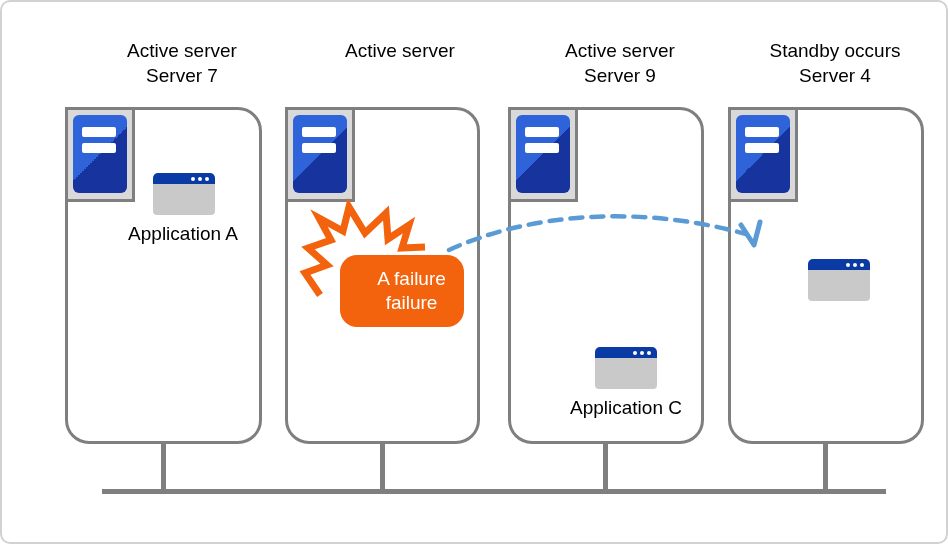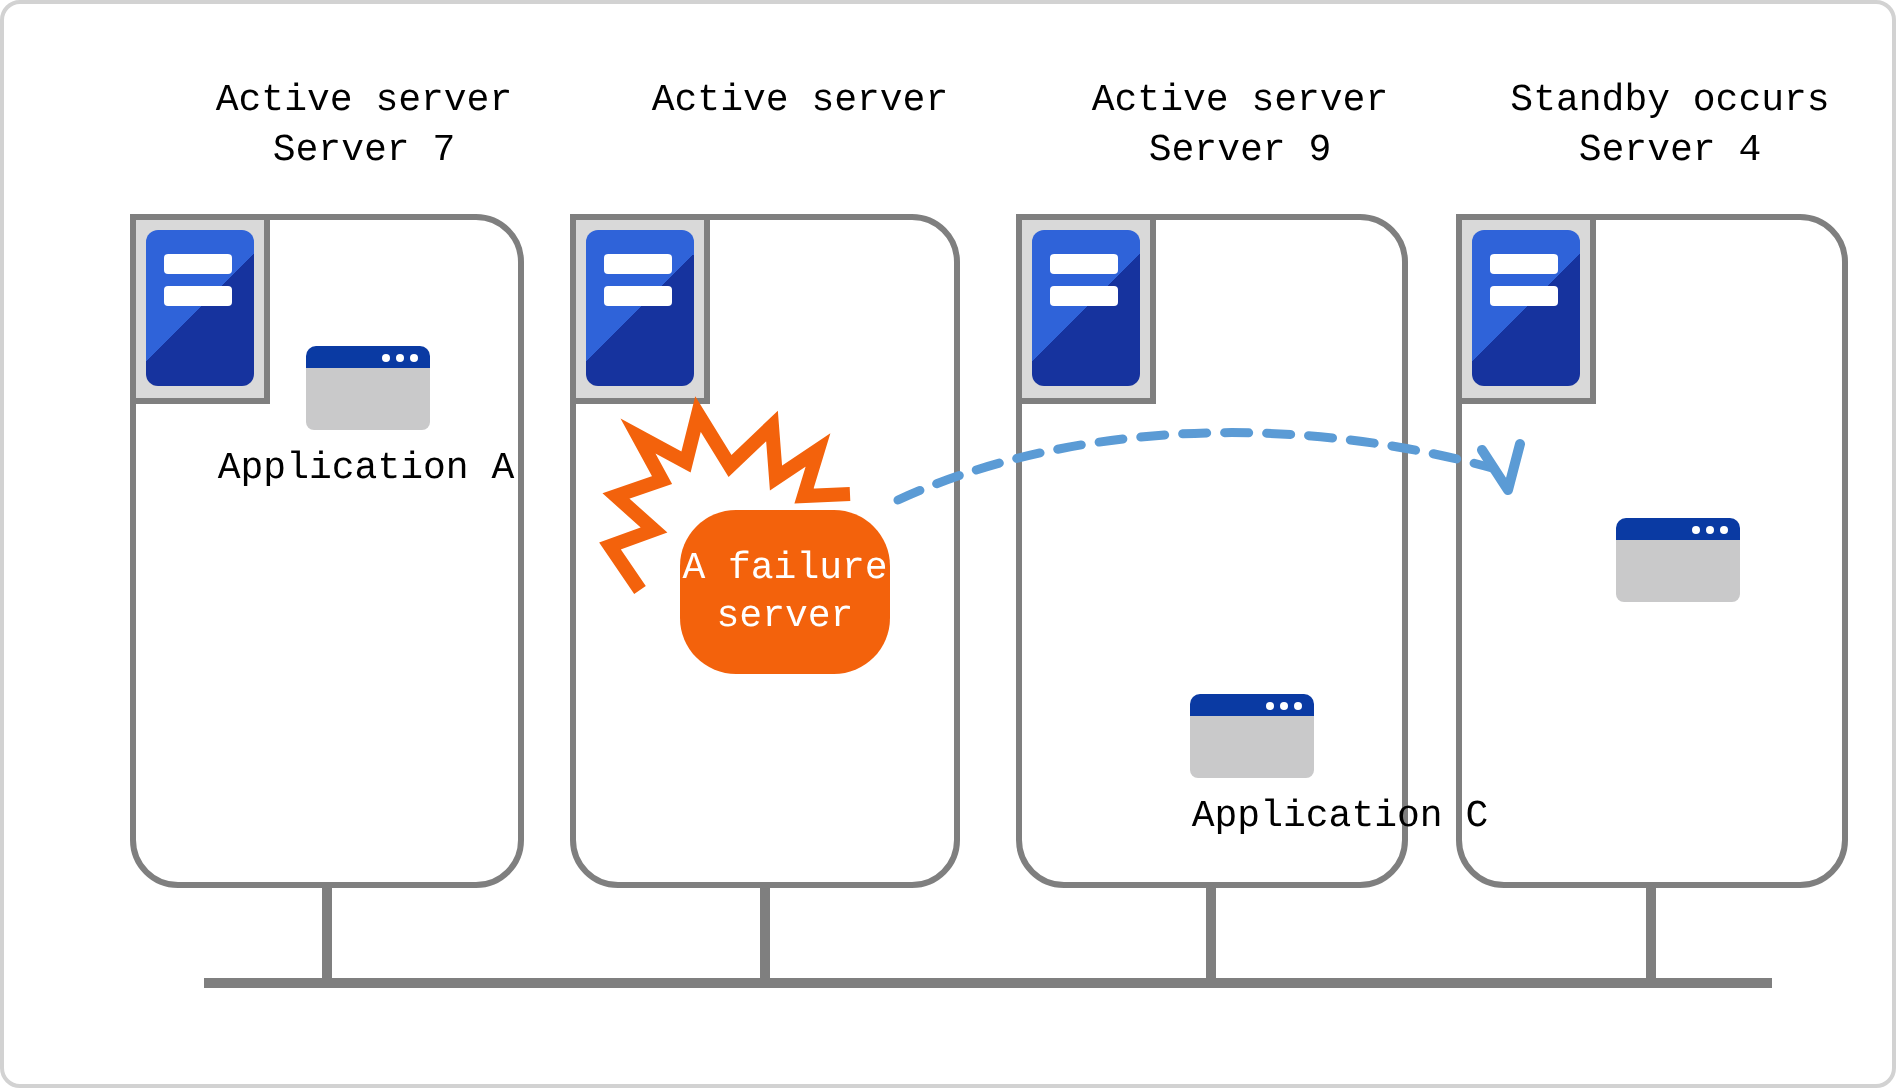--- a/index.html
+++ b/index.html
@@ -3,21 +3,21 @@
 <meta charset="utf-8">
 <style>
   html,body { margin:0; padding:0; background:#ffffff; }
   .canvas {
     position:relative;
     width:948px; height:544px;
     background:#ffffff;
     border:2px solid #d2d2d2;
     border-radius:10px;
     box-sizing:border-box;
-    font-family:Liberation Mono, monospace;
+    font-family:Liberation Sans, sans-serif;
     overflow:hidden;
   }
   
   .server-box {
     position:absolute; top:105px; height:337px;
     border:3px solid var(--outline-gray,#7f7f7f);
     border-radius:24px;
     background:#ffffff;
     box-sizing:border-box;
     z-index:1;
@@ -74,33 +74,34 @@
   }
   .appwin-a{left:151px; top:171px;}
   .appwin-c{left:593px; top:345px;}
   .appwin-b{left:806px; top:257px;}
 
   .app-label {
     position:absolute; transform:translateX(-50%);
     font-size:19px; color:#000000; white-space:nowrap; z-index:2;text-align:center;
   }
   .label-a{left:181px; top:221px;}
-  .label-c{left:624px; top:395px;margin-left:44px;}
+  .label-c{left:624px; top:395px;}
   .label-b{left:839px; top:309px;}
 
   
   .callout {
     position:absolute; left:338px; top:253px;
-    width:105px; height:82px;
+    width:105px; height:72px;
     background:var(--accent-orange,#f3620c);
-    border-radius:28px;
+    border-radius:17px;
     color:#ffffff; font-size:19px; line-height:24px;
     text-align:center;
     display:flex; flex-direction:column; justify-content:center;
     z-index:3;
+    padding-left:19px;
   }
 
   
   .connector {
     position:absolute; top:440px; height:50px; width:5px;
     background:var(--outline-gray,#7f7f7f); z-index:0;
   }
   .conn-1{left:159px} .conn-2{left:378px} .conn-3{left:601px} .conn-4{left:821px}
   .bus {
     position:absolute; left:100px; top:487px;
@@ -211,21 +212,21 @@
     </div>
     <div class="abody"></div>
   </div>
 
   <svg class="overlay overlay-burst" viewBox="0 0 948 544">
     <polyline class="burst-stroke" points="318,293 303,271 325,263 306,246 329,238 317,216 341,229 347,205 363,231 384,211 386,237 407,223 400,246 423,245"></polyline>
   </svg>
 
   <div class="callout">
     <div>A failure</div>
-    <div>server</div>
+    <div>failure</div>
   </div>
 
   <svg class="overlay overlay-arrow" viewBox="0 0 948 544">
     <path class="arrow-stroke arrow-dash" d="M 447 248 C 525 212, 635 202, 744 232"></path>
     <polyline class="arrow-stroke arrow-head" points="739,223 752,243 758,220"></polyline>
   </svg>
 
 </div>
 
 </body></html>

